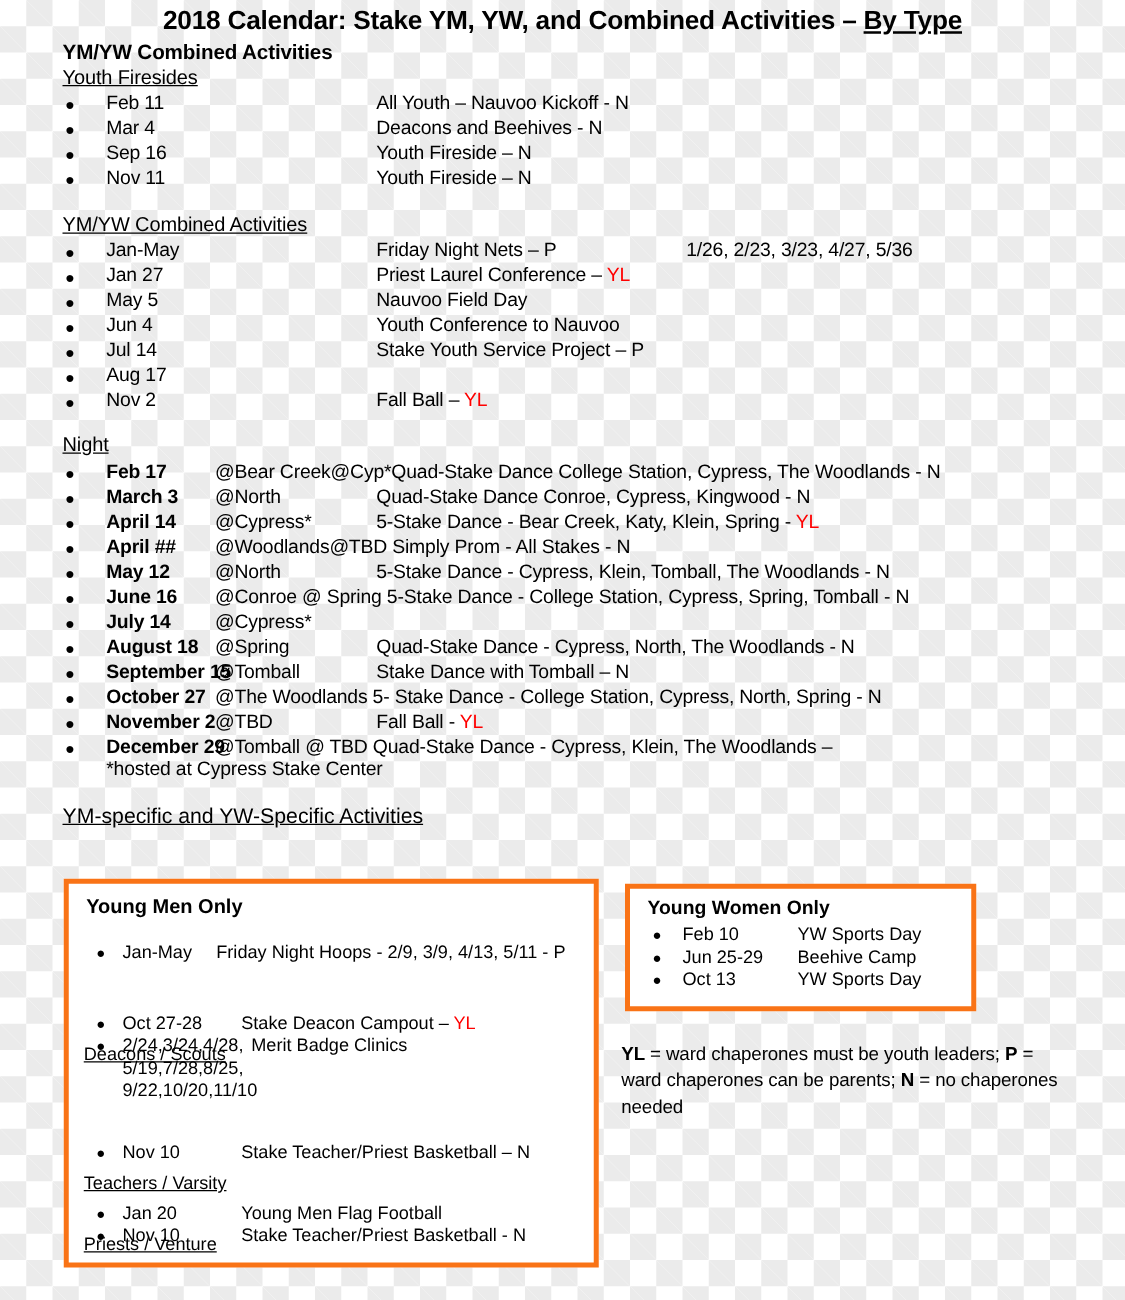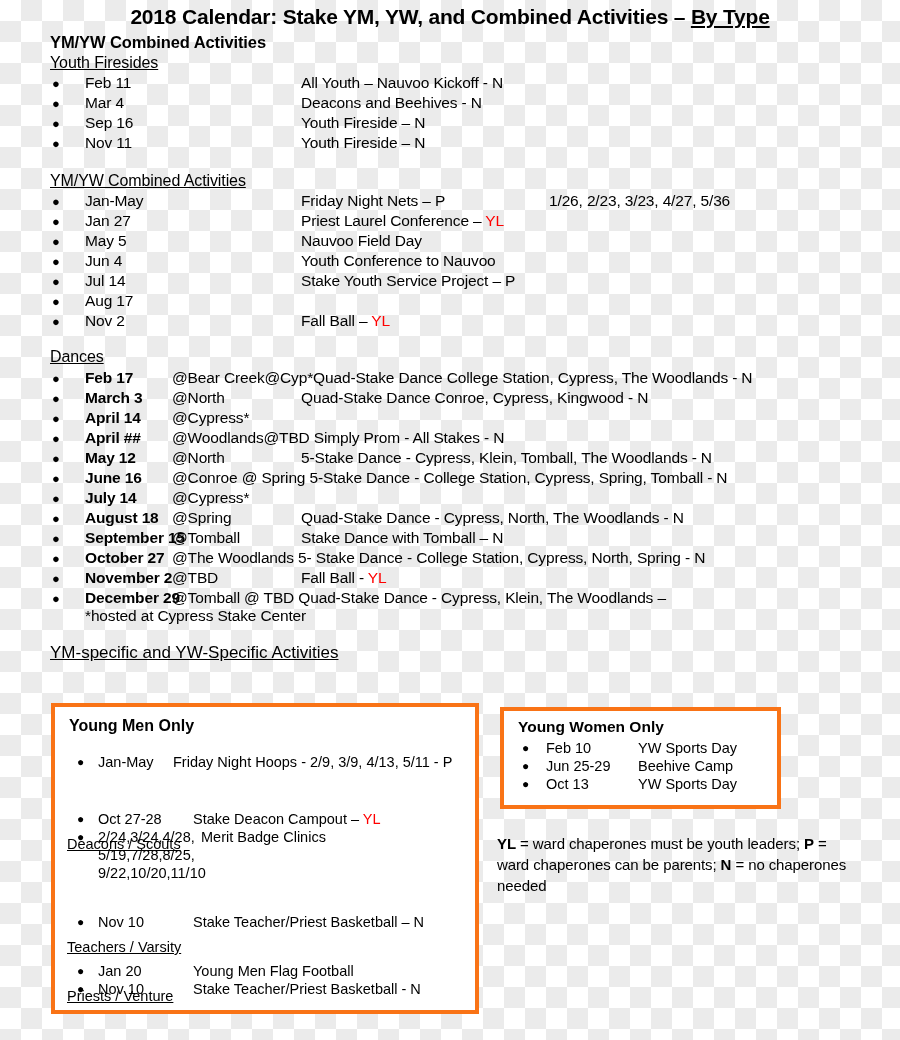--- a/index.html
+++ b/index.html
@@ -246,39 +246,40 @@
   <div class="row cond" style="top:292px;">
     <span class="bullet">●</span>
     <span class="c-date">Aug 17</span>
   </div>
   <div class="row cond" style="top:312px;">
     <span class="bullet">●</span>
     <span class="c-date">Nov 2</span>
     <span class="c-desc"><span>Fall Ball – </span><span class="red">YL</span></span>
   </div>
 
-  <div class="h-minor cond" style="left:50px; top:348px;">Dances</div>
+  <div class="h-minor cond" style="left:50px; top:348px;">Night</div>
 
   <div class="row cond" style="top:369px;">
     <span class="bullet">●</span>
     <span class="c-date b">Feb 17</span>
     <span class="c-loc"><span>@Bear Creek@Cyp*</span><span>Quad-Stake Dance College Station, Cypress, The Woodlands - N</span><span class="red"></span></span>
   </div>
 
   <div class="row cond" style="top:389px;">
     <span class="bullet">●</span>
     <span class="c-date b">March 3</span>
     <span class="c-loc">@North</span>
     <span class="c-desc dance"><span>Quad-Stake Dance Conroe, Cypress, Kingwood - N</span><span class="red"></span></span>
   </div>
 
   <div class="row cond" style="top:409px;">
     <span class="bullet">●</span>
     <span class="c-date b">April 14</span>
     <span class="c-loc">@Cypress*</span>
+    <span class="c-desc dance"><span>5-Stake Dance - Bear Creek, Katy, Klein, Spring - </span><span class="red">YL</span></span>
   </div>
 
   <div class="row cond" style="top:429px;">
     <span class="bullet">●</span>
     <span class="c-date b">April ##</span>
     <span class="c-loc"><span>@Woodlands@TBD </span><span>Simply Prom - All Stakes - N</span><span class="red"></span></span>
   </div>
 
   <div class="row cond" style="top:449px;">
     <span class="bullet">●</span>

